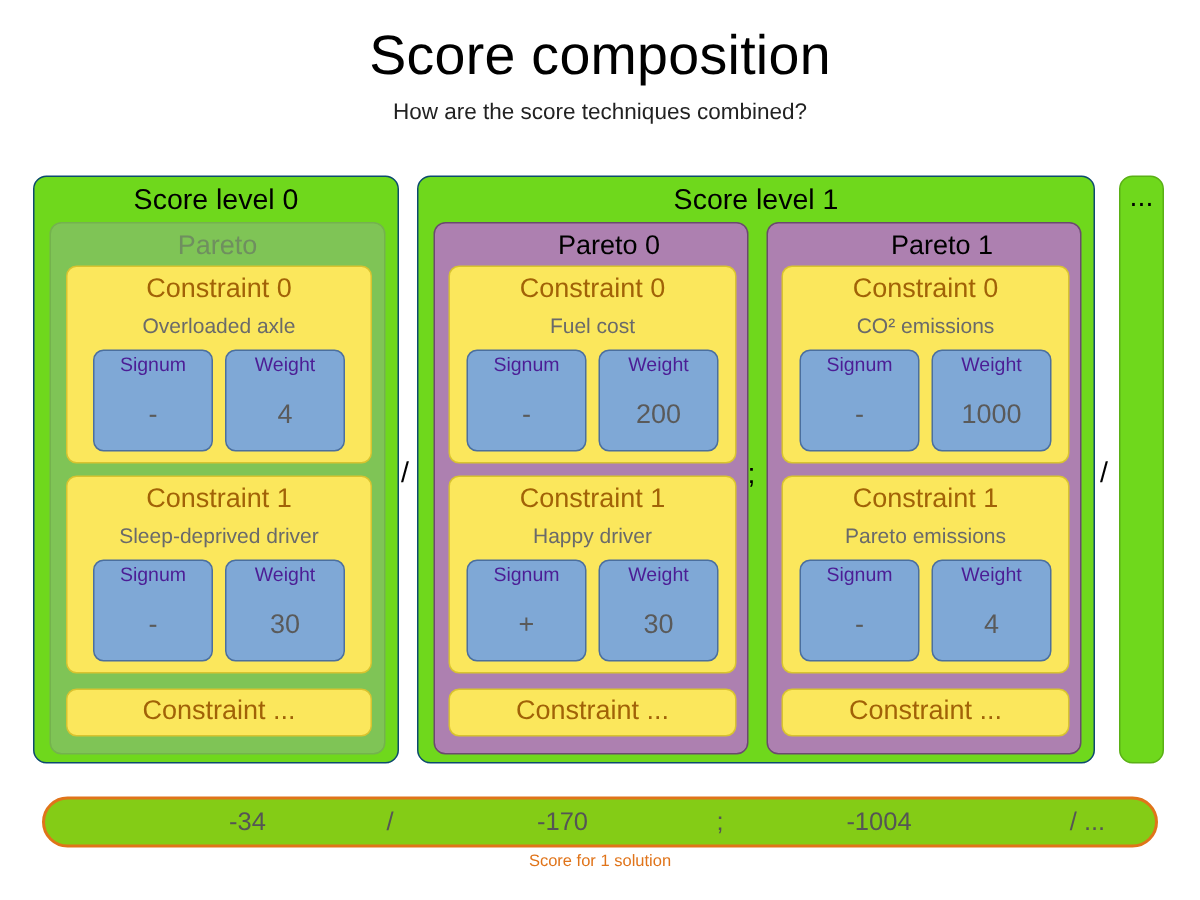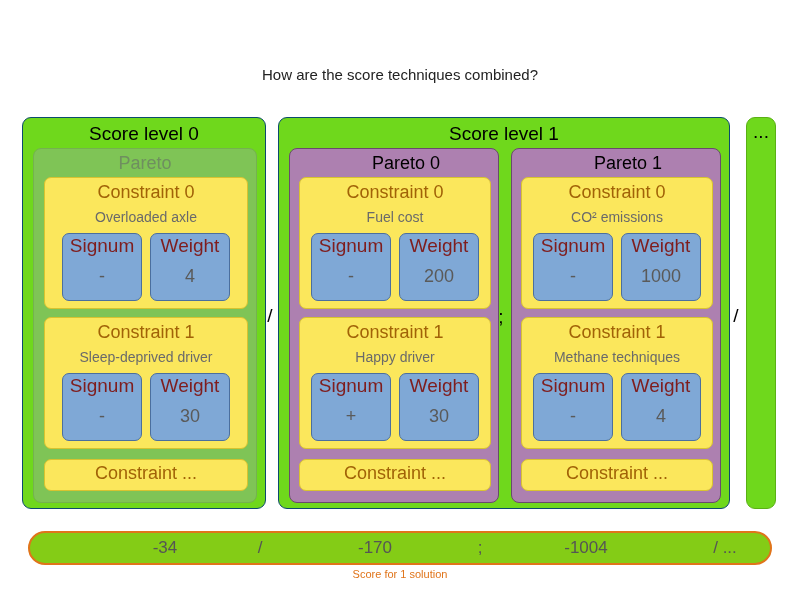--- a/index.html
+++ b/index.html
@@ -93,21 +93,21 @@
     display: flex; justify-content: center; gap: 8px;
   }
   .chip {
     width: 80px; height: 68px;
     background: #7FA8D6; border: 1px solid #4b6f9e;
     border-radius: 7px; box-sizing: border-box;
     position: relative;
   }
   .chip-label {
     position: absolute; left: 0; top: 1px; width: 100%;
-    text-align: center; font-size: 19px; color: #7f1d1d;
+    text-align: center; font-size: 13px; color: #4c1d95;
   }
   .chip-value {
     position: absolute; left: 0; top: 32px; width: 100%;
     text-align: center; font-size: 18px; color: #5a5a5a;
   }
 
   
   .sep {
     position: absolute; font-size: 19px; color: #000;
     text-align: center; width: 20px;
@@ -130,20 +130,21 @@
   #score-caption {
     position: absolute; left: 0; top: 568px; width: 800px;
     text-align: center; font-size: 11px; color: #E0741A;
   }
 </style>
 </head>
 <body>
 
 <div id="stage">
 
+  <div class="title">Score composition</div>
   <div class="subtitle">How are the score techniques combined?</div>
 
   <div class="level" id="level0">
     <div class="level-title">Score level 0</div>
 
     <div class="pareto grey">
       <div class="pareto-title">Pareto</div>
 
       <div class="constraint c-full" style="left:10px; top:28px; width:204px;">
         <div class="c-name">Constraint 0</div>
@@ -237,21 +238,21 @@
           </div>
           <div class="chip">
             <div class="chip-label">Weight</div>
             <div class="chip-value">1000</div>
           </div>
         </div>
       </div>
 
       <div class="constraint c-full" style="left:9px; top:168px; width:192px;">
         <div class="c-name">Constraint 1</div>
-        <div class="c-desc">Methane techniques</div>
+        <div class="c-desc">Pareto emissions</div>
         <div class="chips">
           <div class="chip">
             <div class="chip-label">Signum</div>
             <div class="chip-value">-</div>
           </div>
           <div class="chip">
             <div class="chip-label">Weight</div>
             <div class="chip-value">4</div>
           </div>
         </div>

